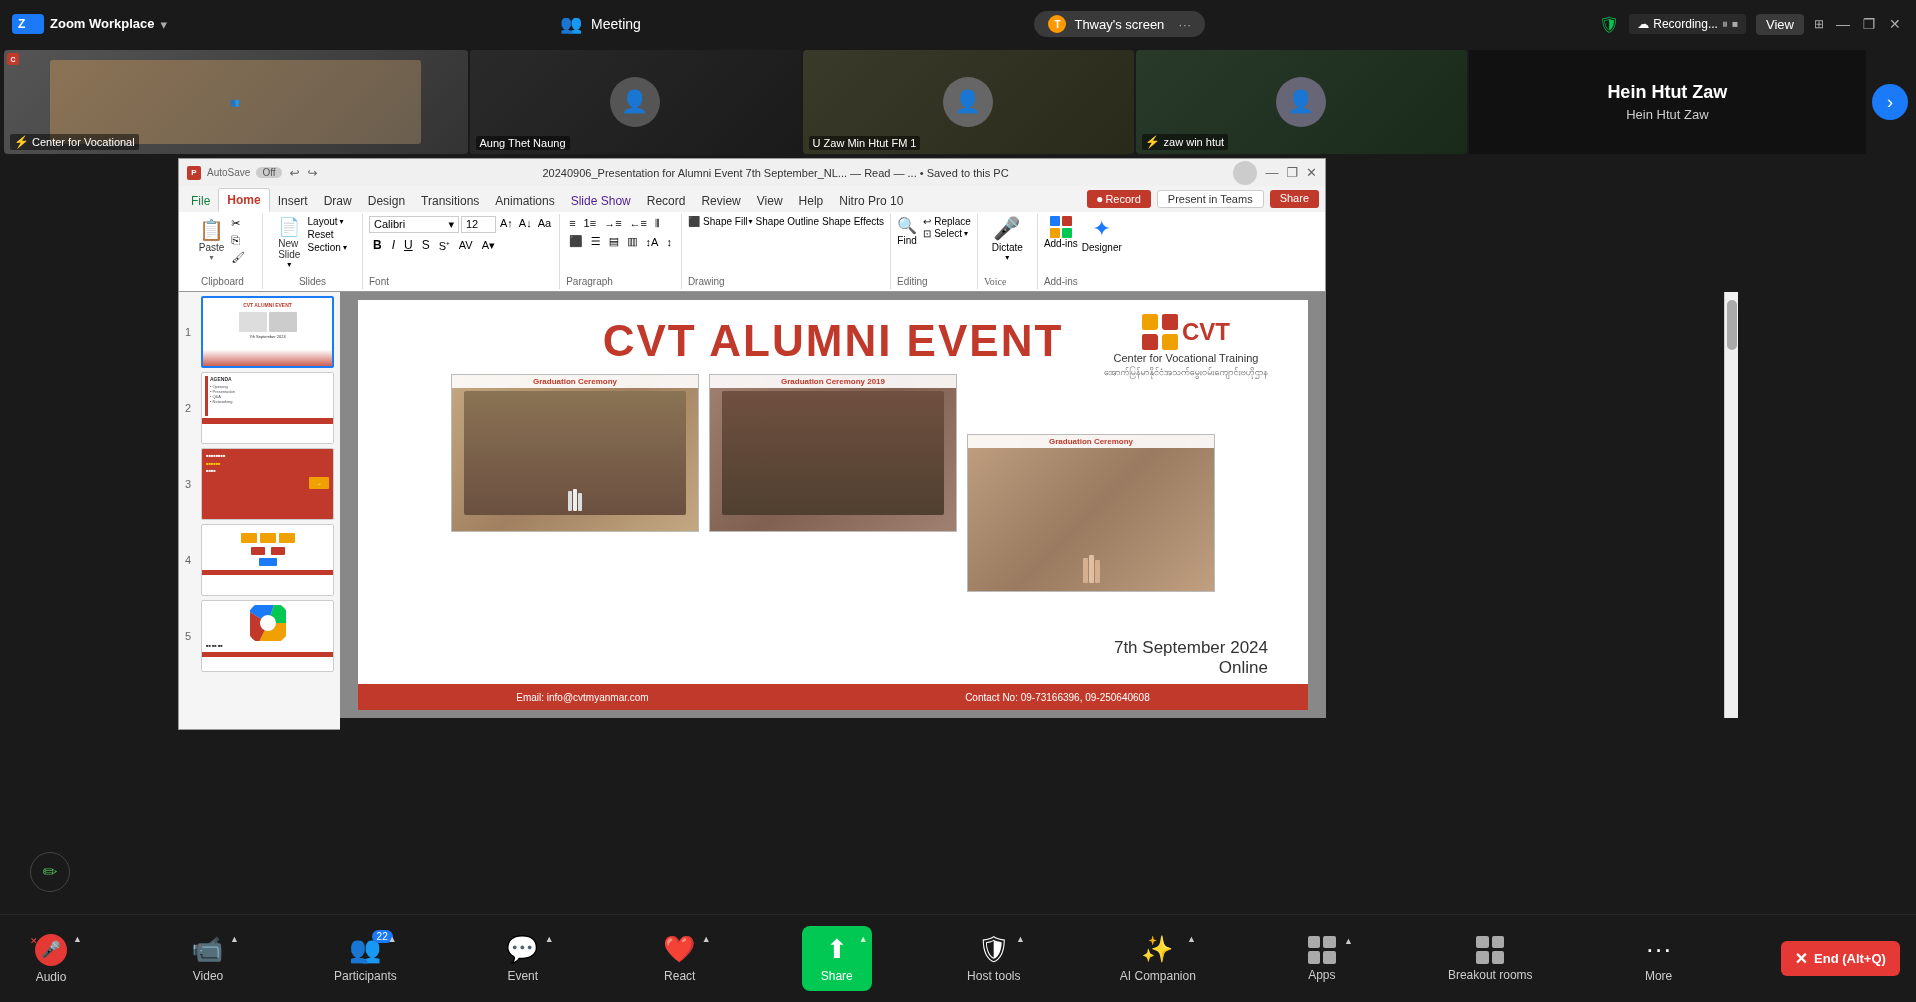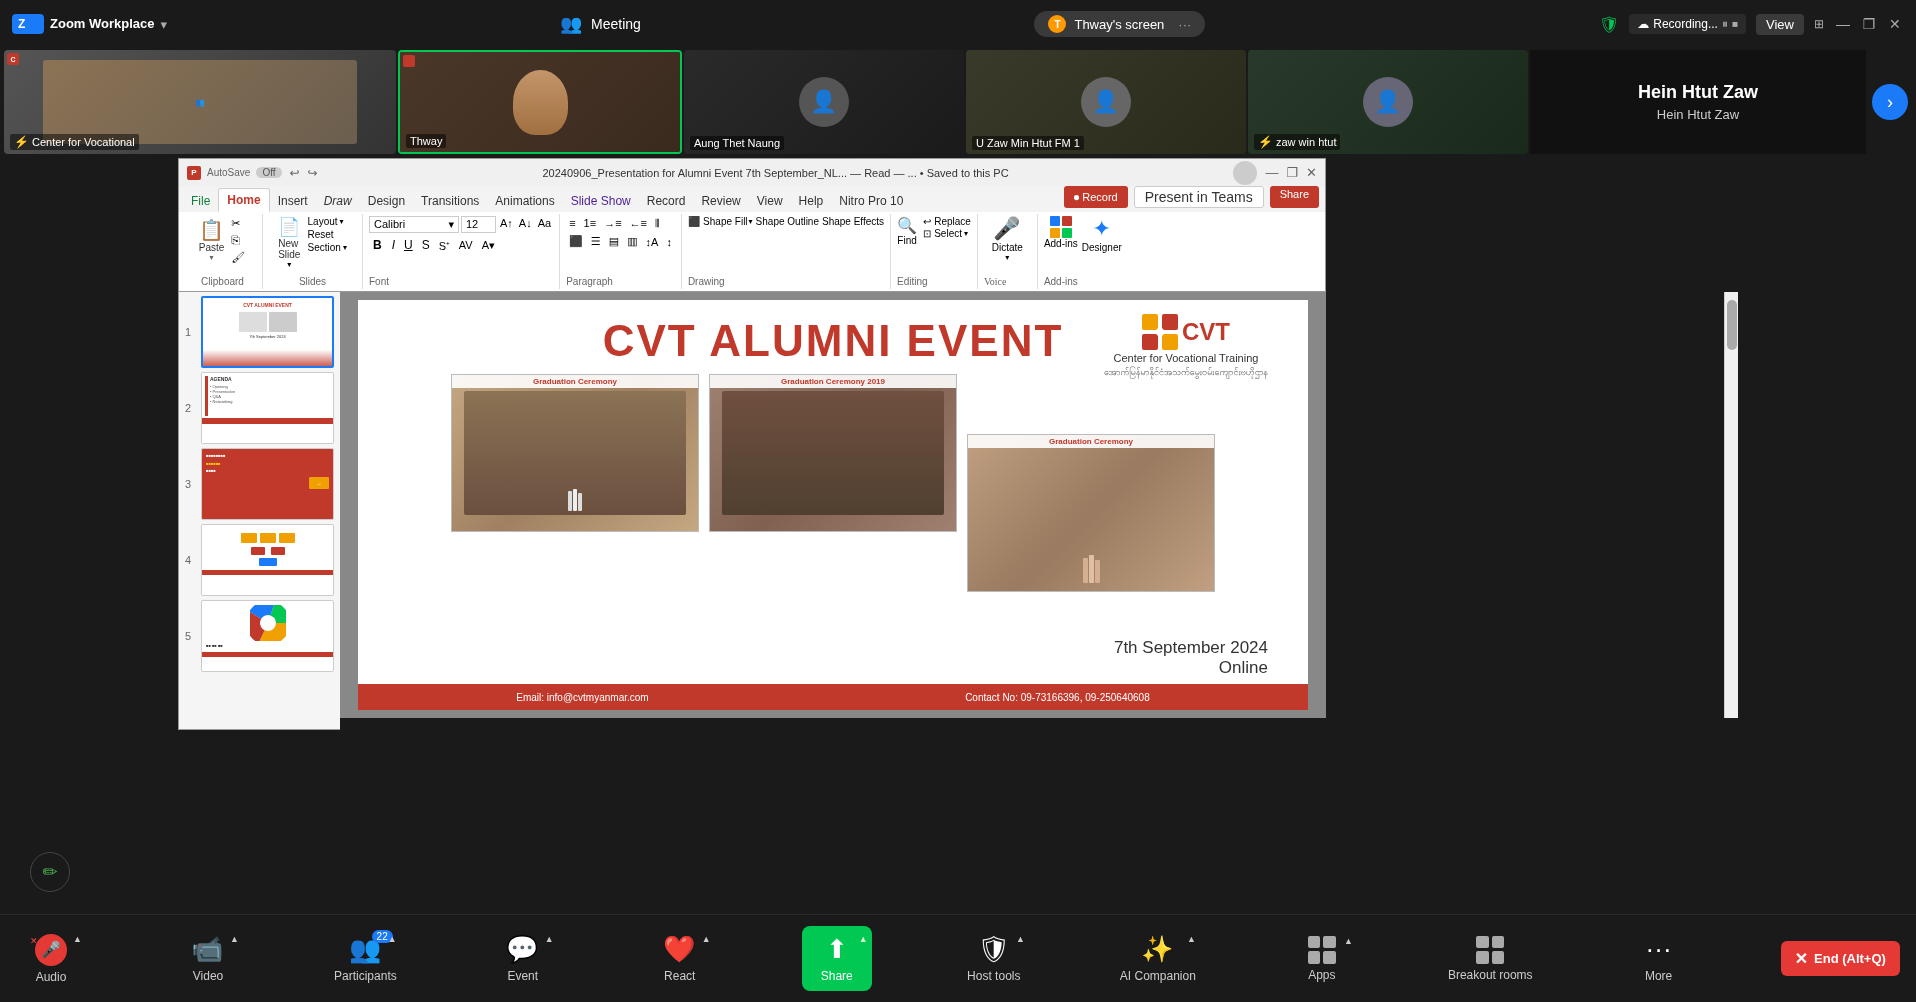--- a/index.html
+++ b/index.html
@@ -142,29 +142,20 @@
     </div>
     <div class="participant-label">
       <span style="color:#f90;font-size:12px;">⚡</span>
       <span>Center for Vocational</span>
     </div>
     <div style="position:absolute;top:3px;left:3px;width:12px;height:12px;background:#c0392b;border-radius:2px;display:flex;align-items:center;justify-content:center;">
       <span style="font-size:7px;color:#fff;font-weight:bold;">C</span>
     </div>
   </div>
 
-  <div class="participant-thumb active">
-    <div style="width:100%;height:100%;background:linear-gradient(135deg,#4a3728 0%,#3a2a1e 100%);display:flex;align-items:center;justify-content:center;">
-      <div style="width:55px;height:65px;background:linear-gradient(to bottom,#c4956a 0%,#a07040 100%);border-radius:50% 50% 40% 40%;"></div>
-    </div>
-    <div class="participant-label">
-      <span>Thway</span>
-    </div>
-    <div style="position:absolute;top:3px;left:3px;width:12px;height:12px;background:#c0392b;border-radius:2px;"></div>
-  </div>
 
   <div class="participant-thumb">
     <div style="width:100%;height:100%;background:linear-gradient(135deg,#2a2a2a 0%,#1a1a1a 100%);display:flex;align-items:center;justify-content:center;">
       <div style="width:50px;height:50px;background:#555;border-radius:50%;display:flex;align-items:center;justify-content:center;font-size:22px;color:#888;">👤</div>
     </div>
     <div class="participant-label">
       <span>Aung Thet Naung</span>
     </div>
   </div>
 
@@ -209,36 +200,36 @@
     <span style="font-size:13px;color:#666;cursor:pointer;">—</span>
     <span style="font-size:13px;color:#666;cursor:pointer;">❐</span>
     <span style="font-size:13px;color:#666;cursor:pointer;">✕</span>
   </div>
 </div>
 
 <div style="position:absolute;left:178px;top:186px;width:1148px;height:26px;background:#f3f3f3;border-left:1px solid #999;border-right:1px solid #999;display:flex;align-items:flex-end;padding-left:4px;">
   <div style="font-size:12px;color:#15803d;padding:4px 8px;cursor:pointer;">File</div>
   <div style="font-size:12px;color:#c0392b;font-weight:600;padding:4px 8px;background:#fff;border:1px solid #d0d0d0;border-bottom:1px solid #fff;cursor:pointer;border-radius:3px 3px 0 0;">Home</div>
   <div style="font-size:12px;color:#333;padding:4px 8px;cursor:pointer;">Insert</div>
-  <div style="font-size:12px;color:#333;padding:4px 8px;cursor:pointer;font-style:italic;">Draw</div>
+  <div style="font-size:12px;color:#333;padding:4px 8px;cursor:pointer;">Draw</div>
   <div style="font-size:12px;color:#333;padding:4px 8px;cursor:pointer;">Design</div>
   <div style="font-size:12px;color:#333;padding:4px 8px;cursor:pointer;">Transitions</div>
   <div style="font-size:12px;color:#333;padding:4px 8px;cursor:pointer;">Animations</div>
   <div style="font-size:12px;color:#4c1d95;padding:4px 8px;cursor:pointer;">Slide Show</div>
   <div style="font-size:12px;color:#333;padding:4px 8px;cursor:pointer;">Record</div>
   <div style="font-size:12px;color:#333;padding:4px 8px;cursor:pointer;">Review</div>
   <div style="font-size:12px;color:#333;padding:4px 8px;cursor:pointer;">View</div>
   <div style="font-size:12px;color:#333;padding:4px 8px;cursor:pointer;">Help</div>
   <div style="font-size:12px;color:#333;padding:4px 8px;cursor:pointer;">Nitro Pro 10</div>
   <div style="margin-left:auto;display:flex;gap:6px;padding-bottom:4px;padding-right:6px;">
     <div style="font-size:11px;background:#c0392b;color:#fff;padding:2px 10px;border-radius:3px;display:flex;align-items:center;gap:3px;cursor:pointer;">
       <span>⏺</span>
         <span>Record</span>
     </div>
-    <div style="font-size:14px;background:#fff;border:1px solid #ccc;color:#333;padding:2px 10px;border-radius:3px;cursor:pointer;">Present in Teams</div>
+    <div style="font-size:11px;background:#fff;border:1px solid #ccc;color:#333;padding:2px 10px;border-radius:3px;cursor:pointer;">Present in Teams</div>
     <div style="font-size:11px;background:#c0392b;color:#fff;padding:2px 10px;border-radius:3px;cursor:pointer;">Share</div>
   </div>
 </div>
 
 <div style="position:absolute;left:178px;top:212px;width:1148px;height:80px;background:#fff;border-left:1px solid #999;border-right:1px solid #999;border-bottom:1px solid #999;display:flex;align-items:stretch;padding:2px 4px;gap:0;">
 
   <div style="display:flex;flex-direction:column;align-items:center;padding:2px 8px;border-right:1px solid #ddd;min-width:80px;">
     <div style="display:flex;gap:2px;align-items:flex-start;flex:1;">
       <div style="display:flex;flex-direction:column;align-items:center;padding:2px;cursor:pointer;">
         <span style="font-size:20px;">📋</span>

